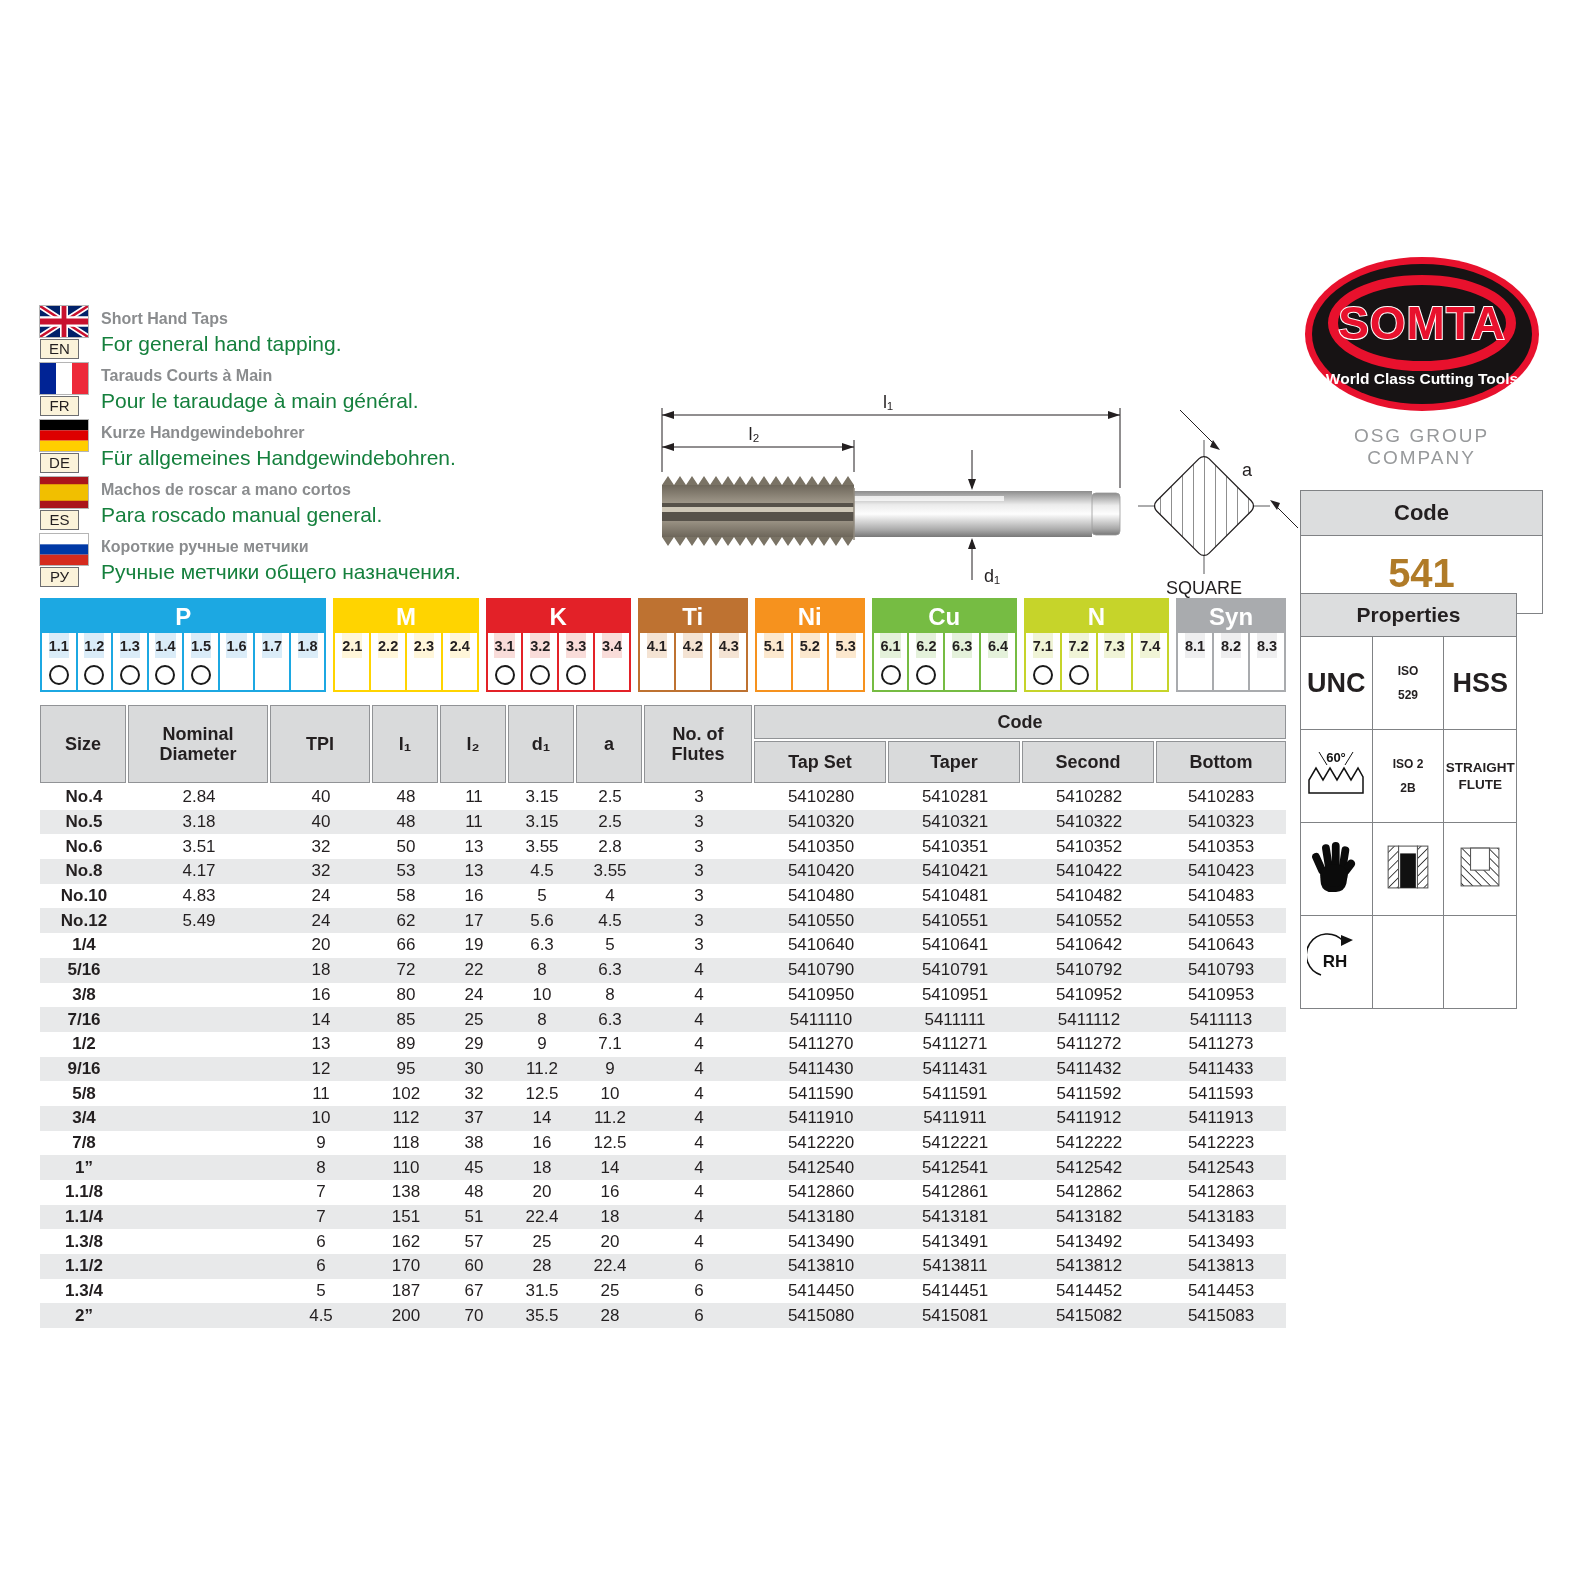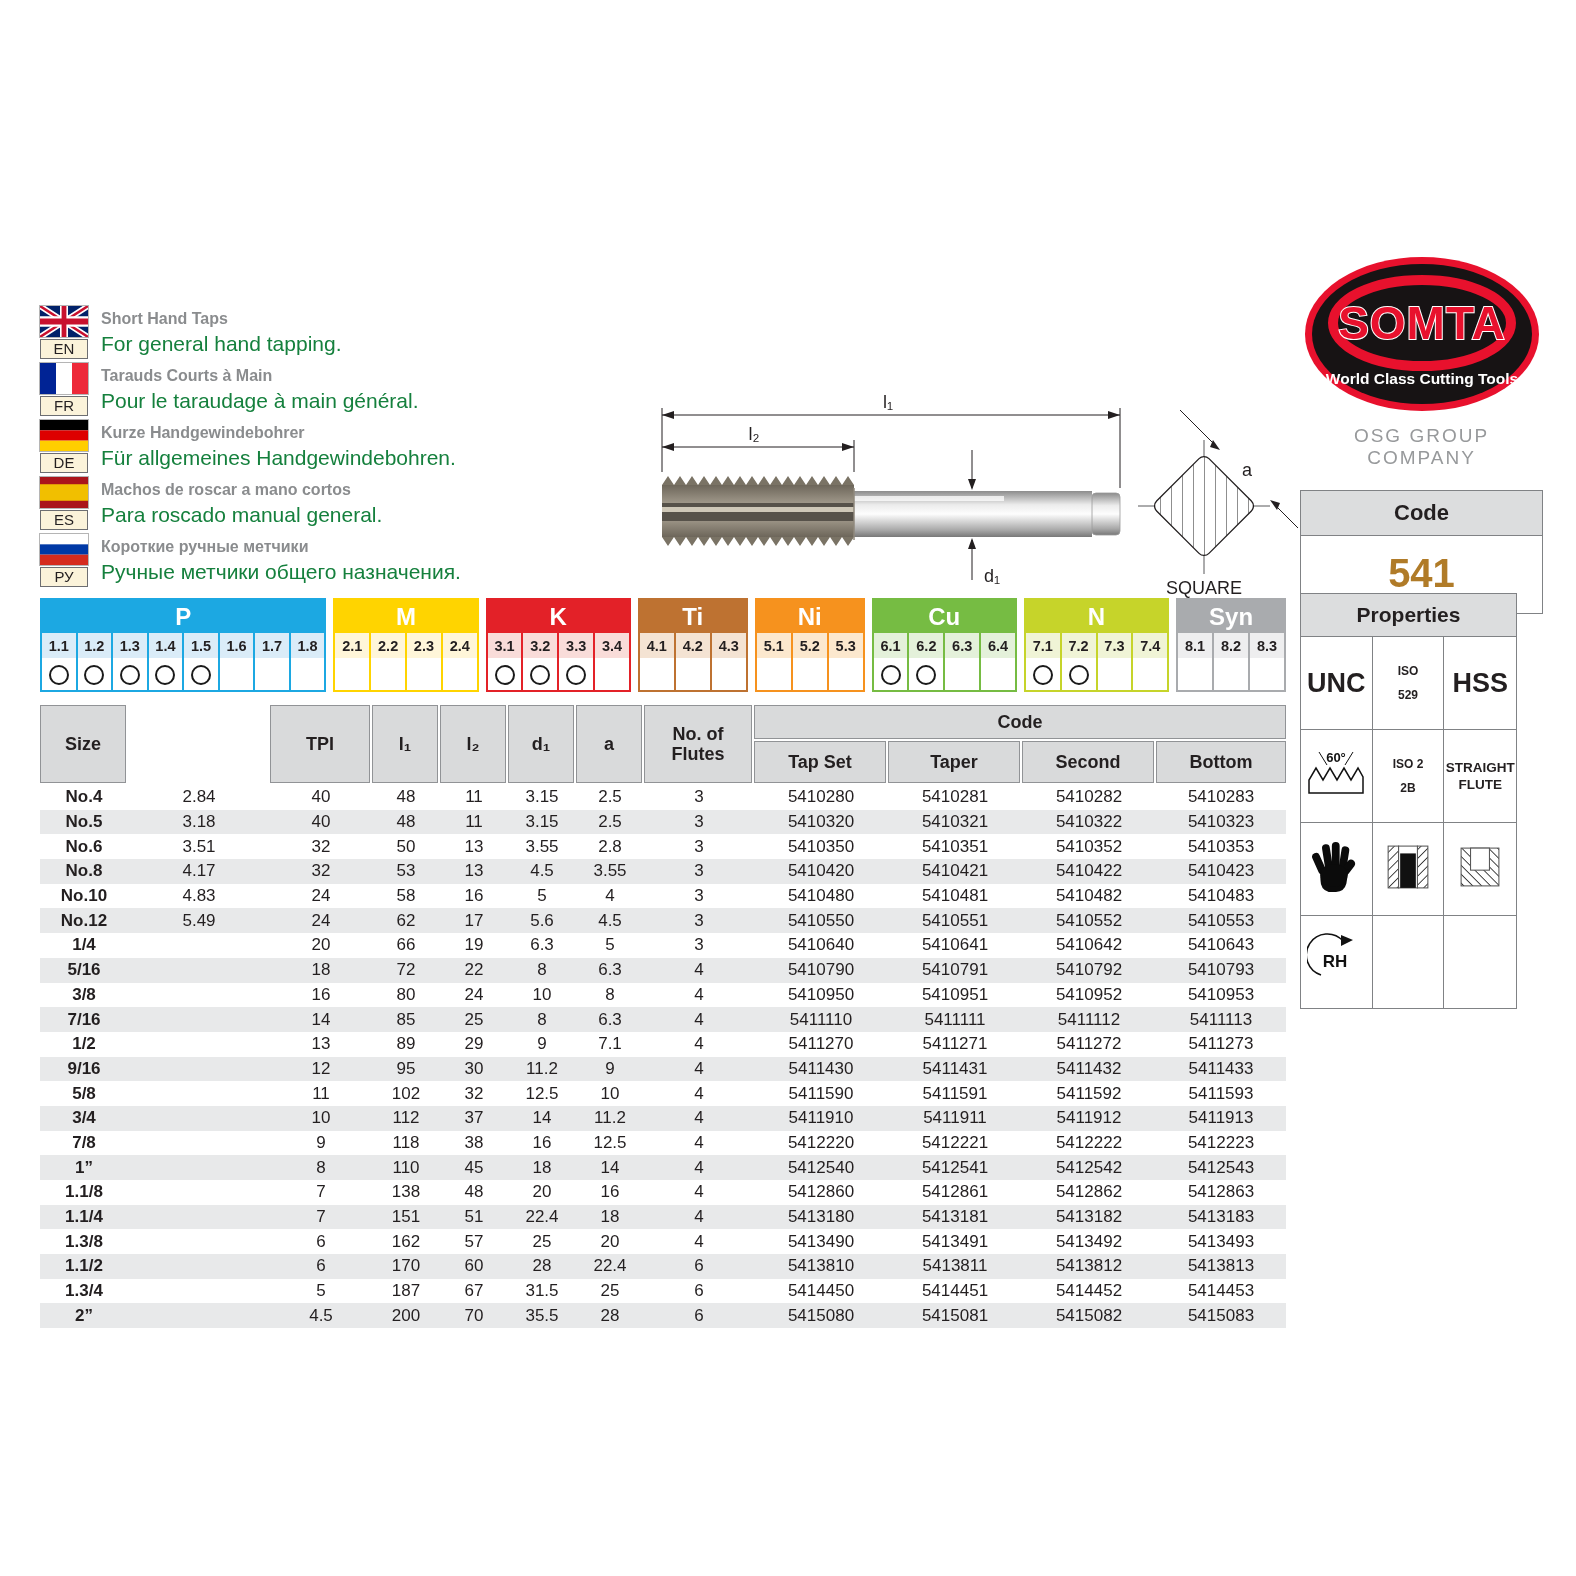--- a/index.html
+++ b/index.html
@@ -5,21 +5,21 @@
   html,body{margin:0;padding:0;background:#fff;}
   .page{position:relative;width:1576px;height:1576px;background:#fff;overflow:hidden;
         font-family:"Liberation Sans",sans-serif;color:#231F20;}
 
   
   .lang-block{position:absolute;left:40px;top:306px;width:600px;}
   .lang-row{display:flex;align-items:flex-start;height:54px;margin-bottom:3px;}
   .flag-wrap{width:48px;margin-right:13px;flex:0 0 48px;}
   .flag{width:48px;height:31px;display:block;outline:1px solid #b5b5b5;}
   .flag svg{display:block;width:100%;height:100%;}
-  .flag-code{width:48px;height:20px;box-sizing:border-box;background:#FBF3DA;border:1px solid #6D6E71;
+  .flag-code{width:39px;height:20px;box-sizing:border-box;background:#FBF3DA;border:1px solid #6D6E71;
              text-align:center;font-size:15px;line-height:18px;color:#231F20;margin-top:2px;}
   .lang-title{font-size:16px;font-weight:bold;color:#8A8C8E;line-height:26px;}
   .lang-sub{font-size:21px;color:#15803d;line-height:24px;}
 
   
   .drawing{position:absolute;left:642px;top:388px;}
   .dim{stroke:#231F20;stroke-width:1;fill:none;}
   .dimtext{font-size:18px;fill:#231F20;}
 
   
@@ -29,21 +29,21 @@
   .code-box-header{background:#DCDDDE;border-bottom:1px solid #808285;font-weight:bold;
                    font-size:22px;padding:9px 0;}
   .code-box-value{font-size:40px;font-weight:bold;padding:15px 0 17px;}
 
   
   .bands{position:absolute;left:40px;top:598px;width:1246px;height:94px;display:flex;gap:7px;}
   .band{flex:1 1 0;display:flex;flex-direction:column;border:2px solid var(--c);background:#fff;box-sizing:border-box;}
   .band-header{height:33px;background:var(--c);color:#fff;font-weight:bold;font-size:24px;
                display:flex;align-items:center;justify-content:center;}
   .band-row{display:flex;flex:1;}
-  .band-col{flex:1 1 0;border-left:2px solid var(--c);display:flex;flex-direction:column;}
+  .band-col{flex:1 1 0;border-left:2px solid var(--c);display:flex;flex-direction:column;align-items:center;}
   .band-col:first-child{border-left:none;}
   .band-num{height:25px;background:var(--tint);font-size:14.5px;font-weight:bold;
             display:flex;align-items:center;justify-content:center;border-bottom:2px solid #fff;}
   .band-mark{flex:1;display:flex;align-items:center;justify-content:center;}
   .circle{width:16px;height:16px;border:2px solid #1a1a1a;border-radius:50%;}
 
   
   .maintable{position:absolute;left:40px;top:705px;width:1246px;}
   .thead{display:grid;grid-template-columns:86px 140px 100px 66px 66px 66px 66px 108px 132px 132px 132px 130px;
          grid-template-rows:34px 42px;gap:2px;}
@@ -447,20 +447,22 @@
             <div class="band-num">8.3</div>
             <div class="band-mark"></div>
           </div>
         </div>
       </div>
     </div>
 
   <div class="maintable">
     <div class="thead">
       <div class="th th-size">Size</div>
+      <div class="th th-nominal">Nominal
+Diameter</div>
       <div class="th th-tpi">TPI</div>
       <div class="th th-l1">l₁</div>
       <div class="th th-l2">l₂</div>
       <div class="th th-d1">d₁</div>
       <div class="th th-a">a</div>
       <div class="th th-flutes">No. of
 Flutes</div>
       <div class="th th-code">Code</div>
       <div class="th th-tapset">Tap Set</div>
       <div class="th th-taper">Taper</div>

